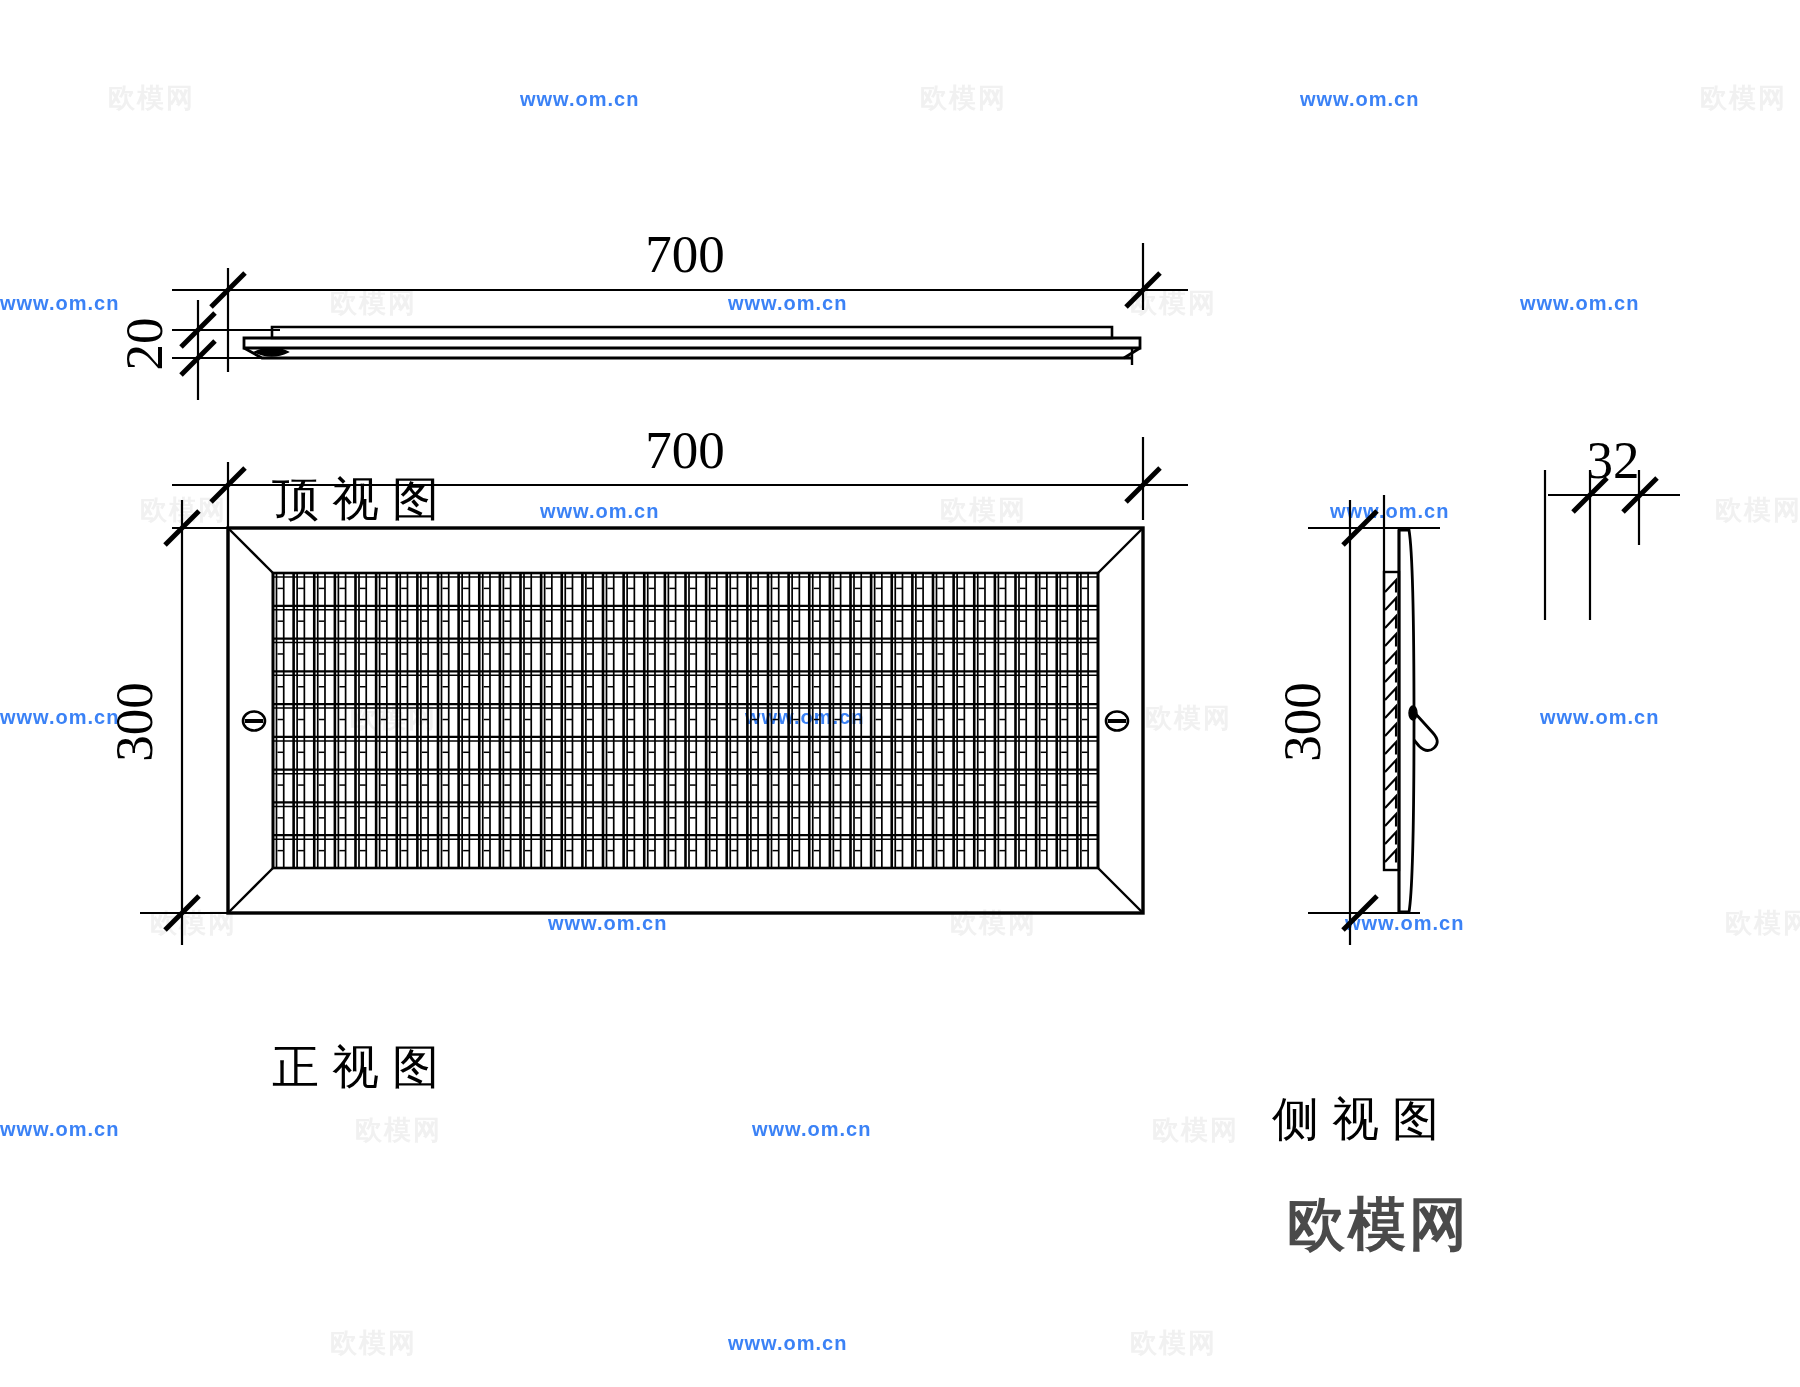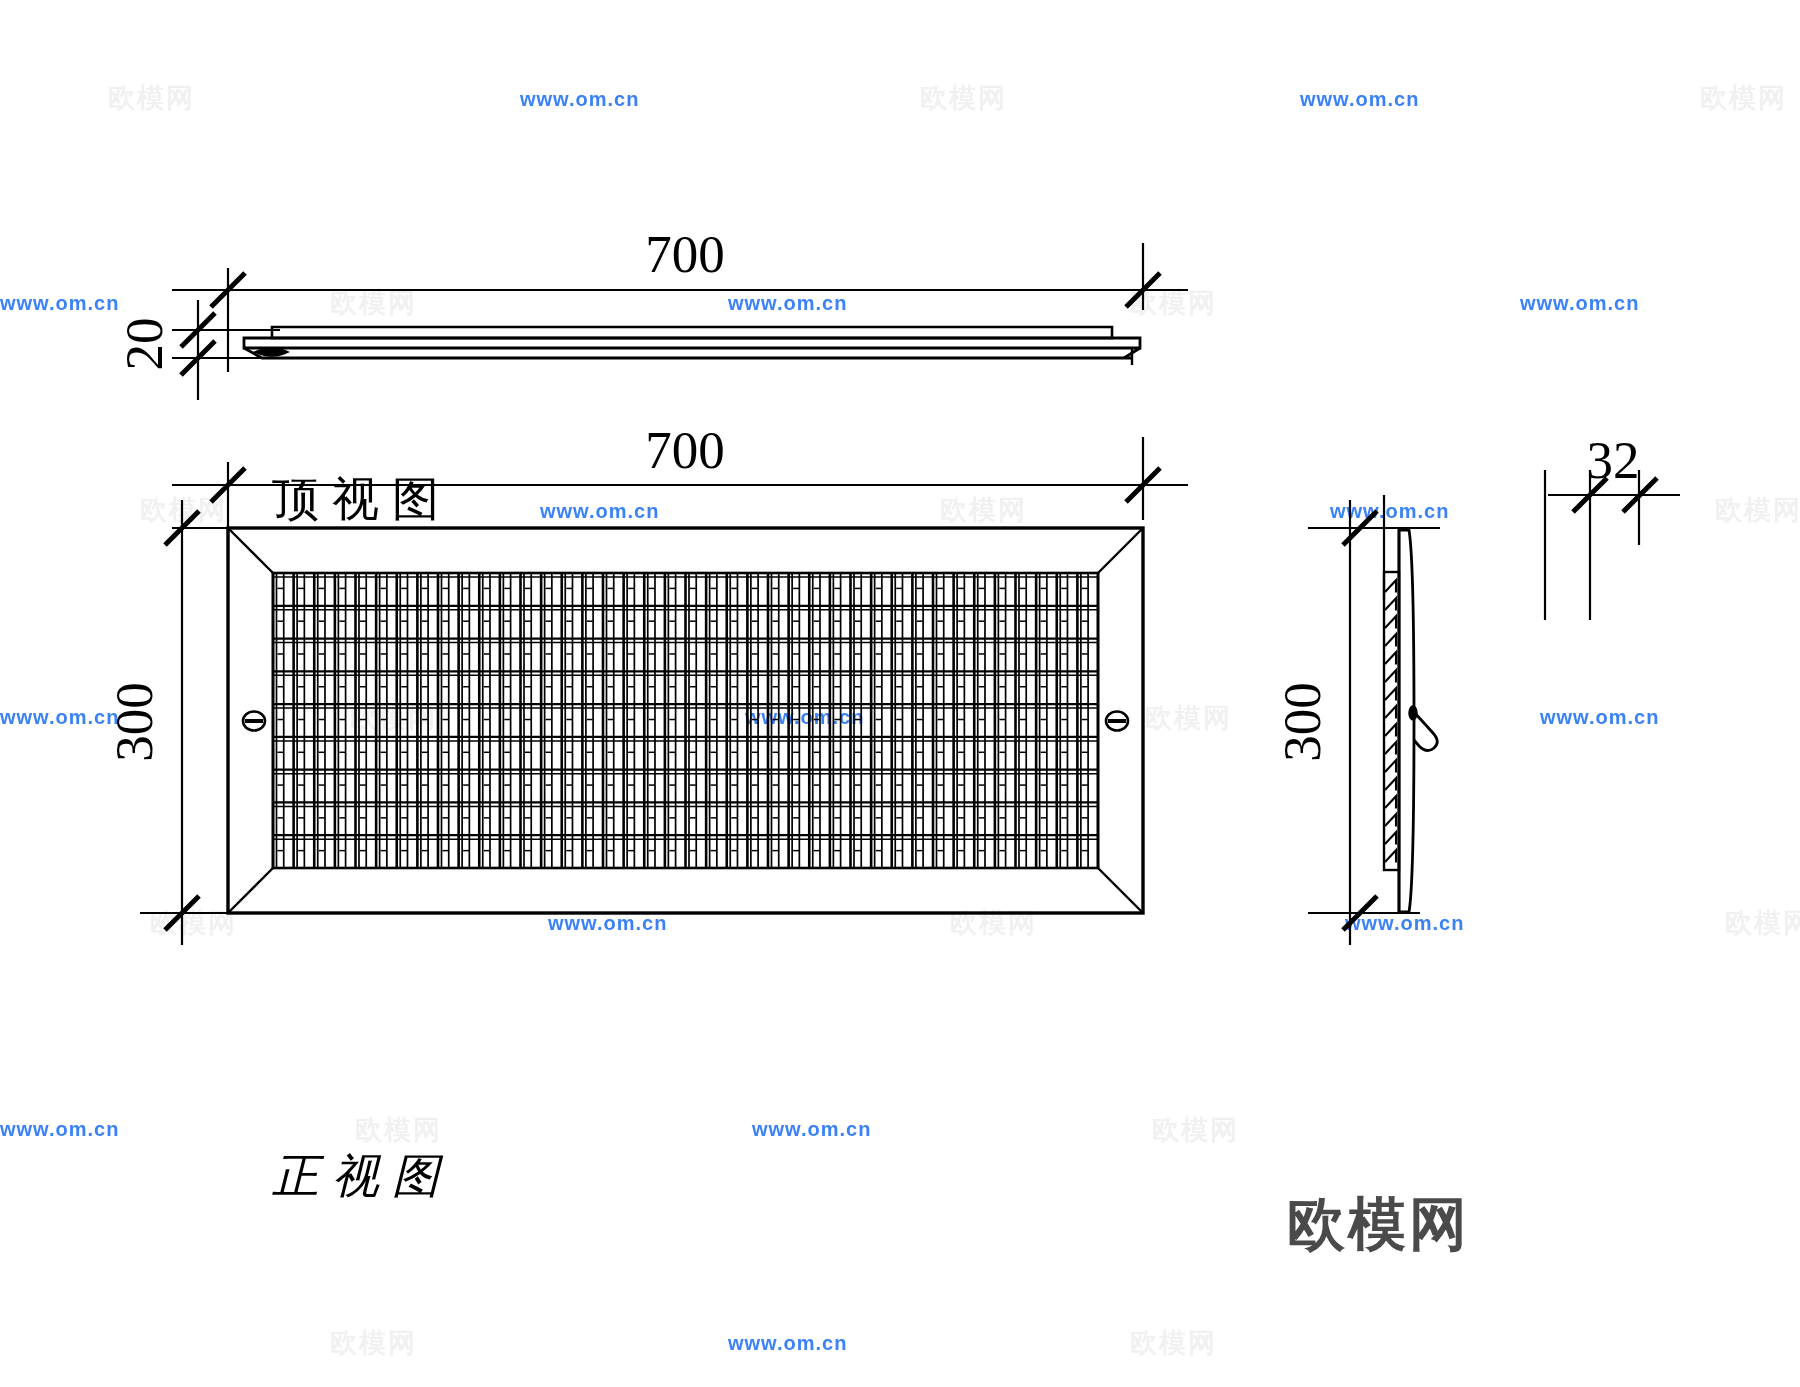--- a/index.html
+++ b/index.html
@@ -687,17 +687,18 @@
         <path d="M 1414 712 L 1433 733 Q 1441 742 1434 748 Q 1427 754 1419 746 L 1414 740" fill="none" stroke="#000" stroke-width="2.8"></path>
         <ellipse cx="1413" cy="713" rx="4" ry="7" fill="#000" stroke="#000" stroke-width="1.4"></ellipse>
       </g>
 
       <text class="dim" x="1613" y="478" text-anchor="middle">32</text>
       <text class="dim-v" x="1320" y="722" text-anchor="middle" transform="rotate(-90 1320 722)">300</text>
     </g>
   </svg>
 
   <div class="vlabel" style="left:272px;top:429px;margin-top:39px;">顶视图</div>
-  <div class="vlabel" style="left:272px;top:1145px;font-style:italic;">正视图</div>
+  <div class="vlabel" style="left:272px;top:1036px;">正视图</div>
+  <div class="vlabel" style="left:1272px;top:1088px;">侧视图</div>
 
   <div class="logo" style="left:1287px;top:1186px;">欧模网</div>
 
 </div>
 
 </body></html>

